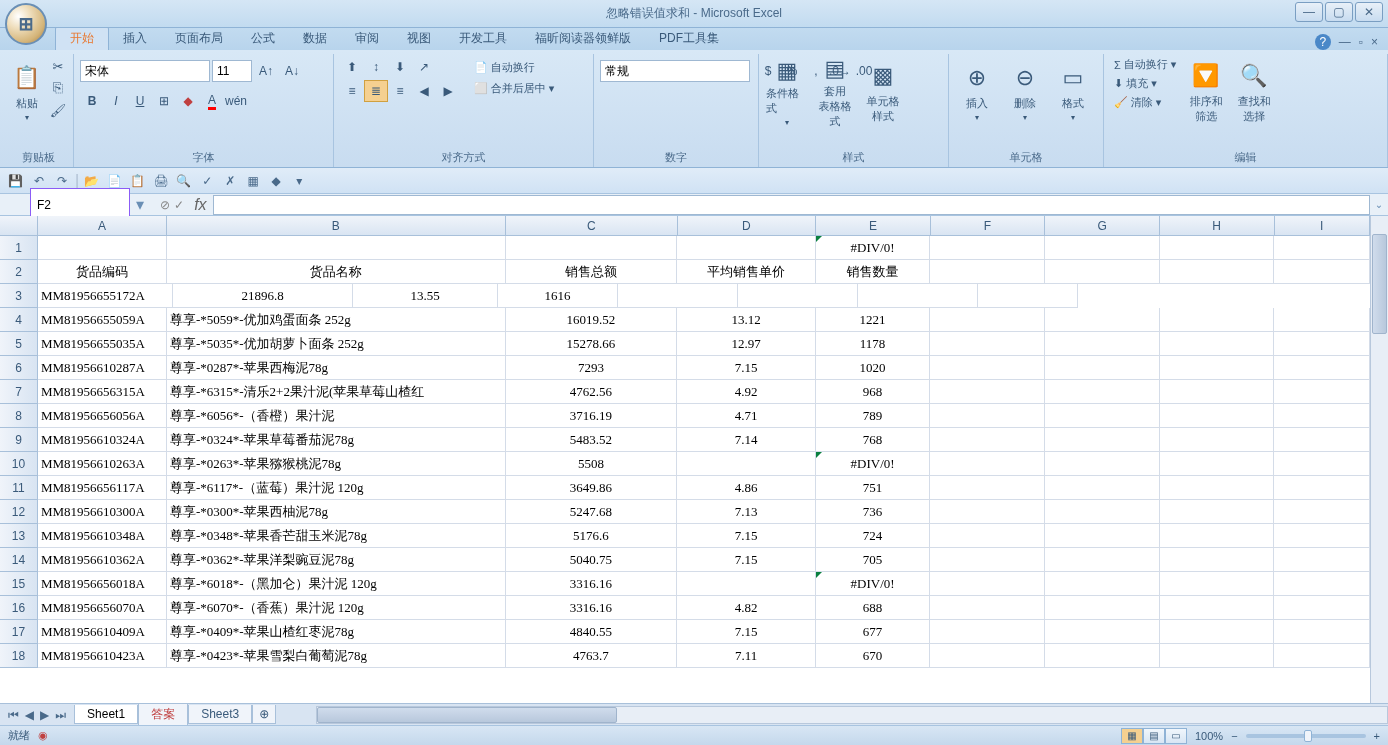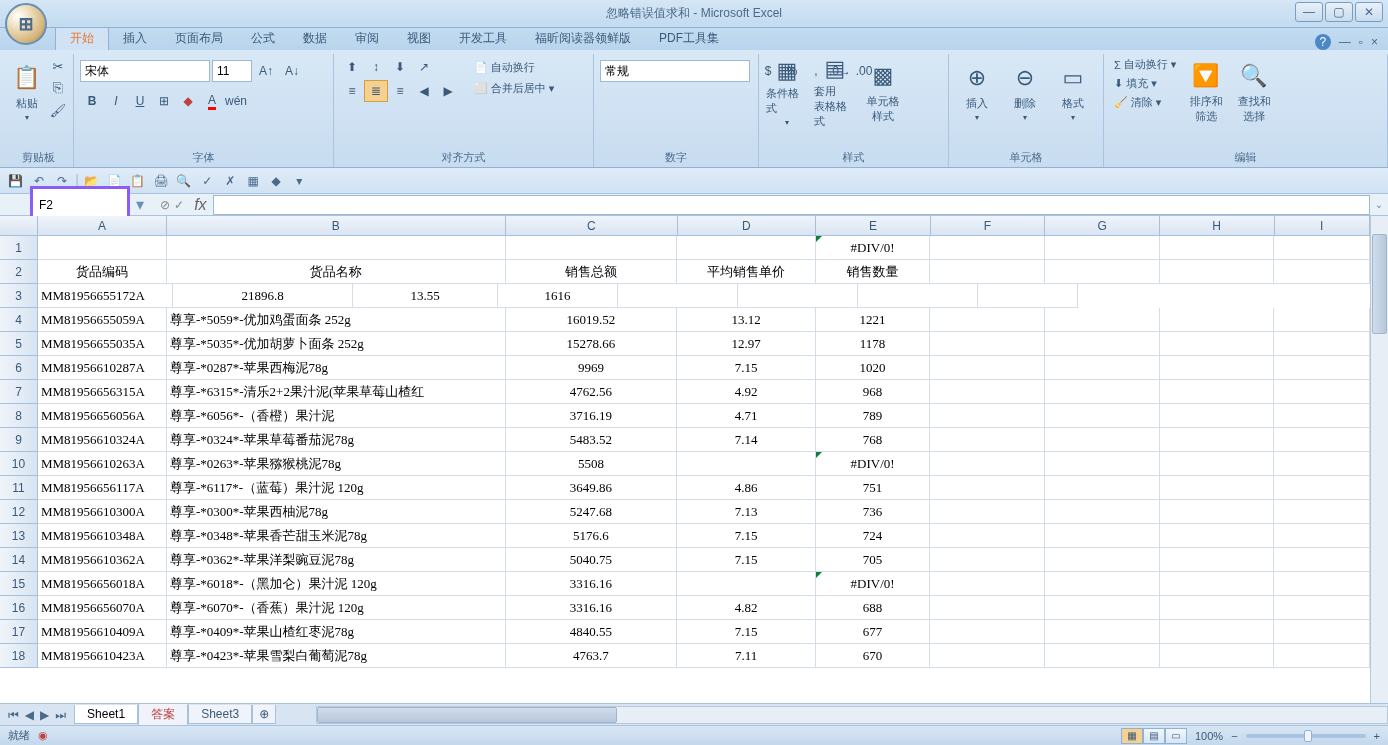--- a/index.html
+++ b/index.html
@@ -43,21 +43,21 @@
 
 .edit-stack { display: flex; flex-direction: column; gap: 2px; font-size: 11px; color: #3a5a7a; }
 .edit-item { display: flex; align-items: center; gap: 3px; padding: 1px 4px; }
 
 
 .qa-bar { height: 26px; background: linear-gradient(#e0ecf8, #d0e2f4); border-bottom: 1px solid #a8c4e0; display: flex; align-items: center; padding: 0 6px; gap: 3px; }
 .qa-btn { width: 20px; height: 20px; display: flex; align-items: center; justify-content: center; font-size: 12px; color: #4a6a8a; }
 
 
 .formula-bar { height: 22px; background: #e8f0f8; border-bottom: 1px solid #a8c4e0; display: flex; align-items: center; }
-.name-box { width: 100px; height: 20px; background: #fff; border: 3px solid #8b5cf6; margin-left: 30px; padding: 16px 6px; font-size: 12px; display: flex; align-items: center; }
+.name-box { width: 100px; height: 20px; background: #fff; border: 1px solid #8b5cf6; margin-left: 30px; padding: 16px 6px; font-size: 12px; display: flex; align-items: center; }
 .nb-arrow { padding: 0 6px; color: #6a8fb5; }
 .fx-icons { display: flex; gap: 4px; padding: 0 10px; color: #888; font-size: 12px; }
 .fx-label { font-style: italic; color: #666; padding-right: 6px; }
 .formula-input { flex: 1; height: 20px; background: #fff; border: 1px solid #9fb8d2; }
 .fb-expand { width: 18px; text-align: center; color: #6a8fb5; font-size: 10px; }
 
 
 .sheet-area { position: absolute; top: 216px; bottom: 42px; left: 0; right: 0; background: #fff; overflow: hidden; }
 .select-all { position: absolute; left: 0; top: 0; width: 38px; height: 20px; background: linear-gradient(#f0f4fa, #d8e4f2); border-right: 1px solid #a8c0da; border-bottom: 1px solid #a8c0da; }
 .col-headers { position: absolute; left: 38px; top: 0; right: 18px; height: 20px; display: flex; background: linear-gradient(#f0f4fa, #d8e4f2); }
@@ -215,21 +215,21 @@
 
   <div class="ribbon-group" style="width:190px">
     <div class="ribbon-group-content">
       <div class="big-button">
           <div class="big-icon">▦</div>
           <span>条件格式</span>
           <span style="font-size:8px">▾</span>
         </div>
       <div class="big-button">
           <div class="big-icon">▤</div>
-          <span style="white-space:pre-line;text-align:left">套用
+          <span style="white-space:pre-line;text-align:center">套用
 表格格式</span>
         </div>
       <div class="big-button">
           <div class="big-icon">▩</div>
           <span style="white-space:pre-line;text-align:center">单元格
 样式</span>
         </div>
     </div>
     <div class="ribbon-group-label">样式</div>
   </div>
@@ -390,21 +390,21 @@
         <div class="cell col-D num">12.97</div>
         <div class="cell col-E num">1178</div>
         <div class="cell col-F"></div>
         <div class="cell col-G"></div>
         <div class="cell col-H"></div>
         <div class="cell col-I"></div>
       </div>
       <div class="row">
         <div class="cell col-A">MM81956610287A</div>
         <div class="cell col-B">尊享-*0287*-苹果西梅泥78g</div>
-        <div class="cell col-C num">9969</div>
+        <div class="cell col-C num">7293</div>
         <div class="cell col-D num">7.15</div>
         <div class="cell col-E num">1020</div>
         <div class="cell col-F"></div>
         <div class="cell col-G"></div>
         <div class="cell col-H"></div>
         <div class="cell col-I"></div>
       </div>
       <div class="row">
         <div class="cell col-A">MM81956656315A</div>
         <div class="cell col-B">尊享-*6315*-清乐2+2果汁泥(苹果草莓山楂红</div>

